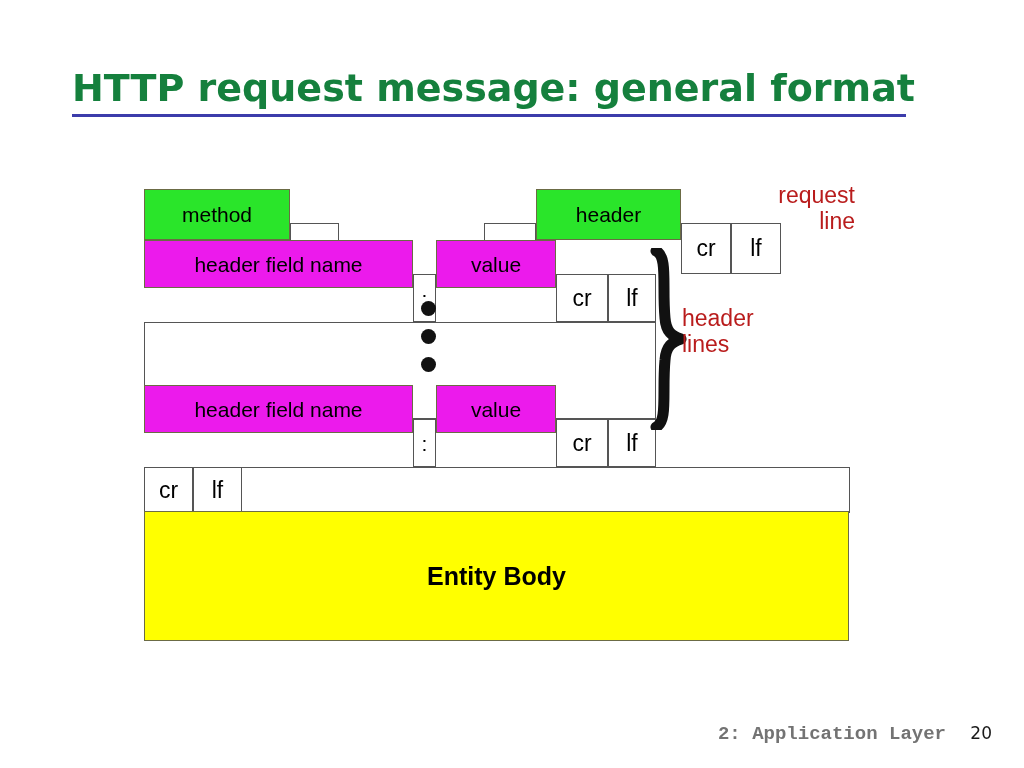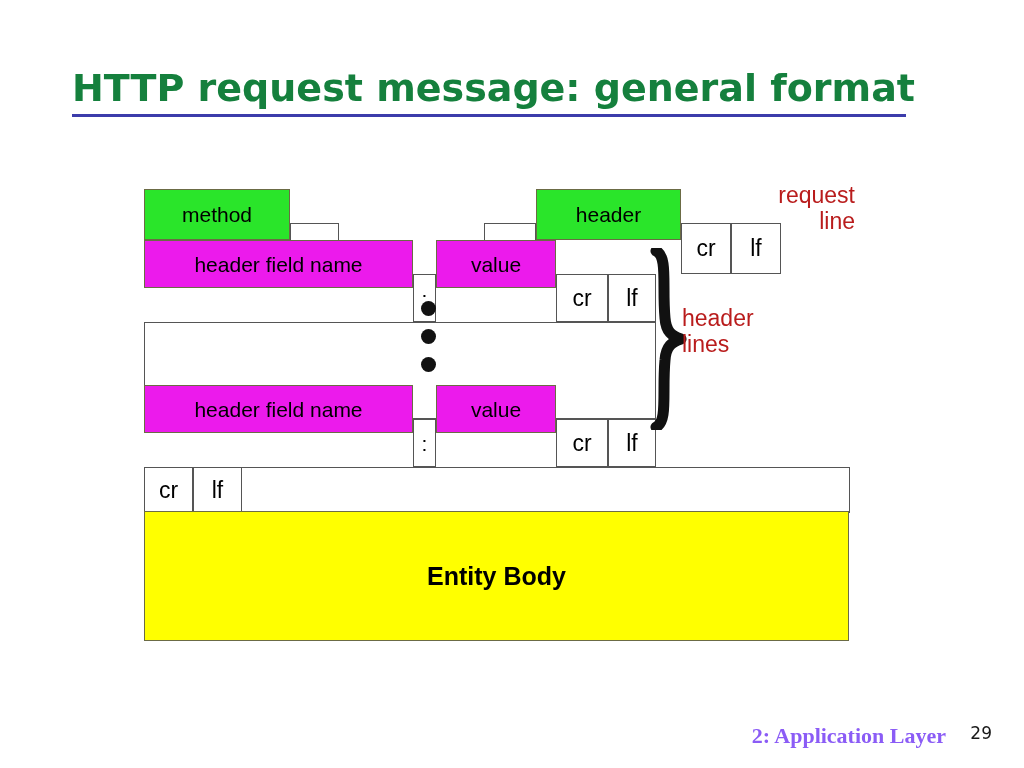--- a/index.html
+++ b/index.html
@@ -112,24 +112,24 @@
     position: absolute;
     left: 0;
     top: 723px;
     width: 1024px;
     height: 30px;
   }
   #footer-label {
     position: absolute;
     right: 78px;
     top: 0;
-    font-family: Liberation Serif, serif;
-    font-size: 22px;
+    font-family: Liberation Mono, monospace;
+    font-size: 19px;
     font-weight: 600;
-    color: #8b5cf6;
+    color: #737373;
     white-space: nowrap;
   }
   #footer-page {
     position: absolute;
     right: 32px;
     top: 0;
     font-family: "DejaVu Sans", sans-serif;
     font-size: 17px;
     color: #1a1a1a;
   }
@@ -179,14 +179,14 @@
 <svg id="brace" viewBox="0 0 40 182" preserveAspectRatio="none">
   <path d="M6 3 C 18 8, 12 38, 15 70 C 16 84, 22 88, 31 91
            C 22 94, 16 98, 15 112 C 12 144, 18 174, 6 179" fill="none" stroke="#111111" stroke-width="11" stroke-linecap="round" stroke-linejoin="round"></path>
 </svg>
 
 <div class="annot" id="annot-header-lines">header
 lines</div>
 
 <div id="footer">
   <span id="footer-label">2: Application Layer</span>
-  <span id="footer-page">29</span>
+  <span id="footer-page">20</span>
 </div>
 
 </body></html>

